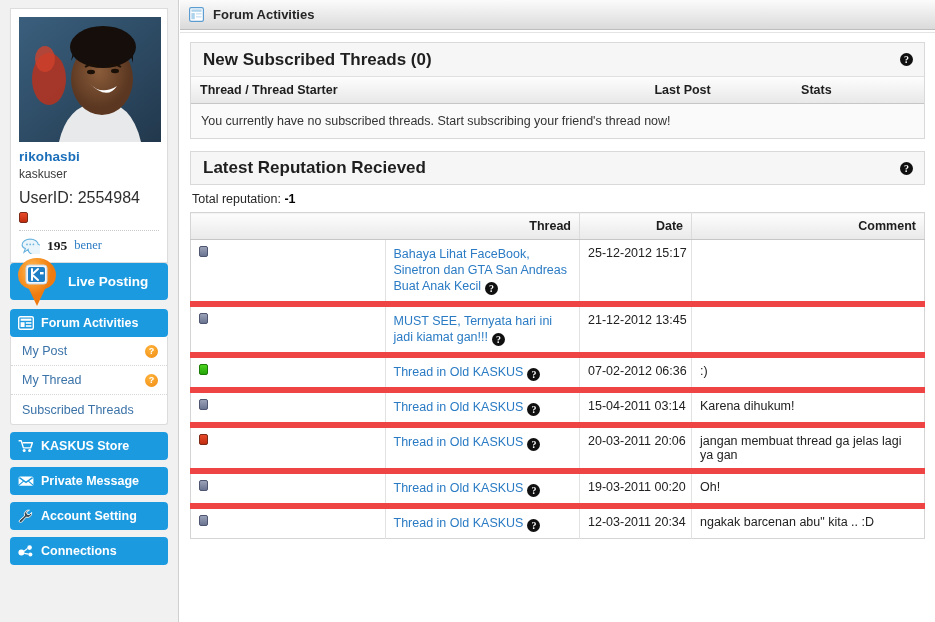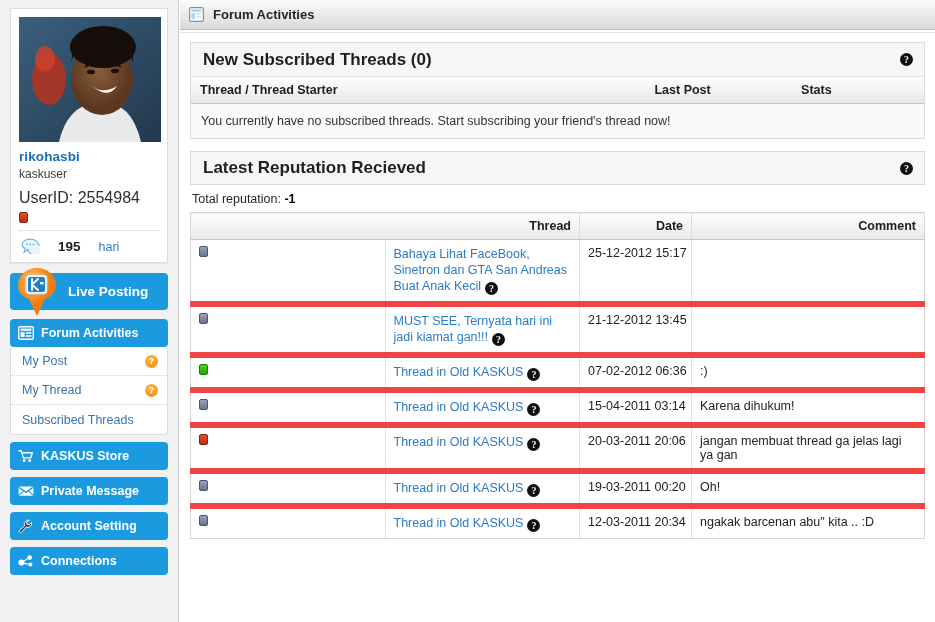--- a/index.html
+++ b/index.html
@@ -64,36 +64,37 @@
     margin-bottom: 7px;
     width: 9px; height: 11px;
     border-radius: 2px;
     border: 1px solid #7a2a17;
     background: linear-gradient(#e8492a, #c02d10);
   }
   .posts-row {
     border-top: 1px dotted #c9c9c9;
     padding: 7px 2px 8px 2px;
     display: flex;
-    align-items: flex-end;
-    gap: 18px;
+    align-items: flex-start;
+    gap: 7px;
+    font-family: Liberation Serif, serif;
   }
   .bubble-icon { width: 19px; height: 16px; flex: none; }
   .posts-count {
     color: #1c1c1c;
     font-weight: bold;
     font-size: 13.5px;
   }
   .posts-word {
     color: #2a7bc4;
     font-size: 12.5px;
   }
 
   
-  .nav { margin-top: 10px; }
+  .nav { }
 
   .live-posting {
     position: relative;
     height: 37px;
     background: #1b9ae0;
     border-radius: 4px;
     display: flex;
     align-items: center;
     padding-left: 58px;
     color: #ffffff;
@@ -338,21 +339,21 @@
       <div class="rep-chip"></div>
 
       <div class="posts-row">
         <svg class="bubble-icon" viewBox="0 0 19 16" xmlns="http://www.w3.org/2000/svg">
           <path d="M1.2 6.5 a8 5.4 0 1 1 16 0 a8 5.4 0 1 1 -10 4.9 l-4.2 3 l1.4 -3.9 a6 4 0 0 1 -3.2 -4 z" fill="#eaf4fb" stroke="#69b3de" stroke-width="1.1"></path>
           <circle cx="6" cy="6.4" r="0.85" fill="#69b3de"></circle>
           <circle cx="9.2" cy="6.4" r="0.85" fill="#69b3de"></circle>
           <circle cx="12.4" cy="6.4" r="0.85" fill="#69b3de"></circle>
         </svg>
         <span class="posts-count">195</span>
-        <span class="posts-word">hari</span>
+        <span class="posts-word">bener</span>
       </div>
     </div>
 
     <div class="nav">
 
       <div class="live-posting">
         <svg class="pin" viewBox="0 0 42 49" xmlns="http://www.w3.org/2000/svg">
           <defs>
             <radialGradient id="og" cx="38%" cy="28%">
               <stop offset="0%" stop-color="#ffc166"></stop>

